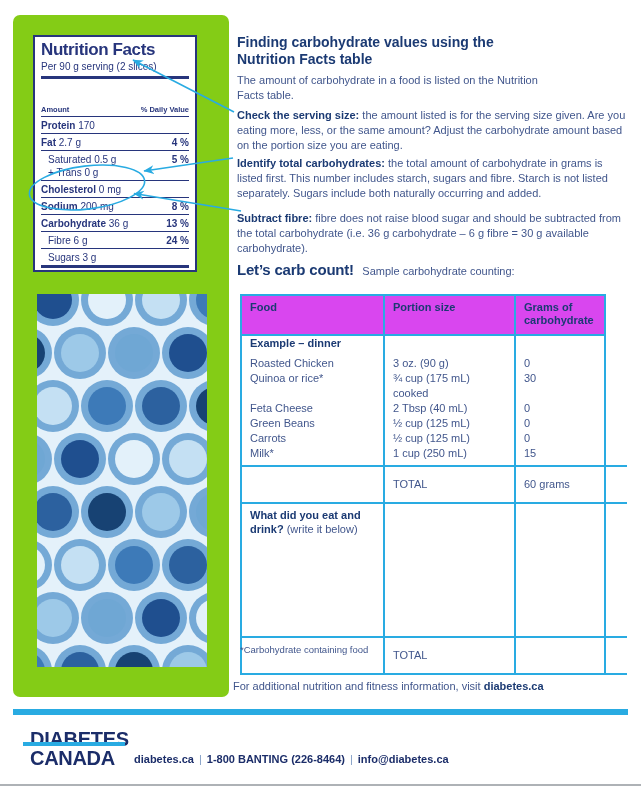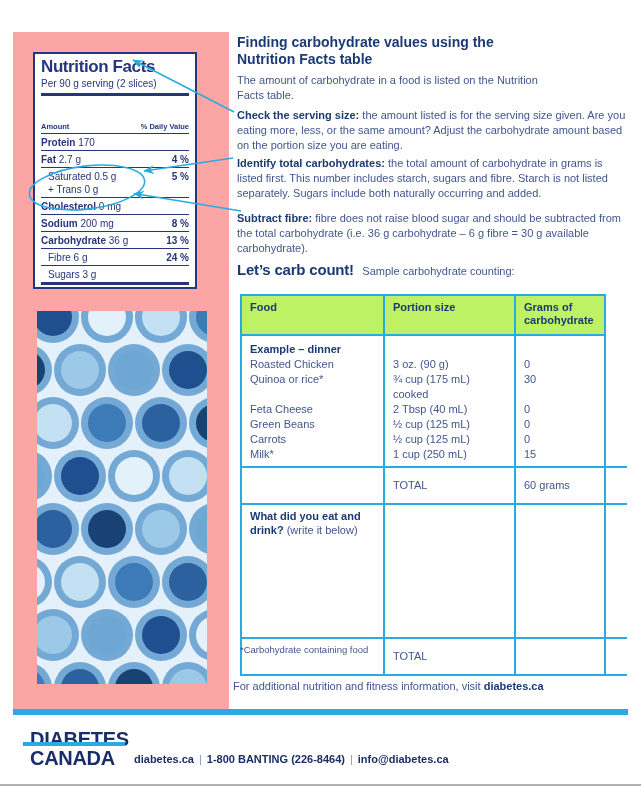--- a/index.html
+++ b/index.html
@@ -3,21 +3,21 @@
 <meta charset="utf-8">
 <style>
   * { margin:0; padding:0; box-sizing:border-box; }
   html,body { background:#ffffff; }
   .page {
     position:relative; width:641px; height:787px; background:#fff;
     font-family:"Liberation Sans", sans-serif; overflow:hidden;
     color:#41568c;
   }
   
-  .left-panel { position:absolute; left:13px; top:32px; width:216px; height:682px; background:#fca5a5; }
+  .left-panel { position:absolute; left:13px; top:15px; width:216px; height:682px; background:#84cc16;border-radius:7px; }
   
   .nfl {
     position:absolute; left:20px; top:20px; width:164px; background:#fff;
     border:2px solid #27357c; padding:3px 6px 2px; color:#27357c;
   }
   .nfl-title { font-size:17px; font-weight:bold; letter-spacing:-0.4px; line-height:20px; }
   .nfl-serving { font-size:10px; line-height:12px; padding:1px 0 3px; border-bottom:3px solid #27357c; }
   .nfl-cols { display:flex; justify-content:space-between; font-size:7.5px; font-weight:bold; padding:3px 0 2px; border-bottom:1px solid #27357c;margin-top:23px; }
   .nfl-row { display:flex; justify-content:space-between; align-items:flex-start; font-size:10px; line-height:13px; padding:1.5px 0; border-bottom:1px solid #27357c; }
   .nfl-rows .nfl-row:last-child { border-bottom:3px solid #27357c; }
@@ -40,23 +40,23 @@
   .intro { left:237px; top:73px; width:380px; font-size:11px; line-height:15px; }
   .step { font-size:11px; line-height:15px; width:394px; left:237px; }
   .step b { color:#1b3a73; }
   .step1 { top:108px; } .step2 { top:156px; } .step3 { top:211px; }
   .carbcount { left:237px; top:261px; width:394px; }
   .carbcount .big { font-size:15px; font-weight:bold; color:#1b3a73; letter-spacing:-0.2px; }
   .carbcount .sub { font-size:11px; margin-left:4px; }
   
   .tbl-wrap { left:240px; top:294px; }
   table.carb { border-collapse:collapse; table-layout:fixed; width:364px; font-size:11px; color:#41568c; border:2px solid #29abe2; }
-  table.carb th { background:#bef264; border:2px solid #29abe2; text-align:left; vertical-align:top; padding:5px 8px 7px; font-size:11px; line-height:13px; color:#1b3a73; }
+  table.carb th { background:#d946ef; border:2px solid #29abe2; text-align:left; vertical-align:top; padding:5px 8px 7px; font-size:11px; line-height:13px; color:#1b3a73; }
   table.carb td { vertical-align:top; padding:0 8px; }
-  tr.sectionrow td { border-left:2px solid #29abe2; border-right:2px solid #29abe2; padding-top:6px; font-weight:bold; color:#1b3a73; height:21px; line-height:15px; }
+  tr.sectionrow td { border-left:2px solid #29abe2; border-right:2px solid #29abe2; font-weight:bold; color:#1b3a73; height:21px; line-height:15px; }
   tr.foodrow td { border-left:2px solid #29abe2; border-right:2px solid #29abe2; height:15px; line-height:15px; }
   tr.spacerrow td { border-left:2px solid #29abe2; border-right:2px solid #29abe2; height:5px; }
   tr.totalrow td { border:2px solid #29abe2; height:19px; line-height:17px; padding:9px 8px; }
   tr.totalrow td:last-child { position:relative; }
   tr.totalrow td:last-child::before { content:""; position:absolute; top:-2px; right:-23px; width:23px; height:2px; background:#29abe2; }
   tr.totalrow td:last-child::after { content:""; position:absolute; bottom:-2px; right:-23px; width:23px; height:2px; background:#29abe2; }
   tr.writeinrow td { border:2px solid #29abe2; height:134px; padding:4px 8px; line-height:14px; }
   .wbold { font-weight:bold; color:#1b3a73; }
   .footnote { left:240px; top:644px; font-size:9.5px; }
   .infoline { left:233px; top:680px; font-size:11px; }

